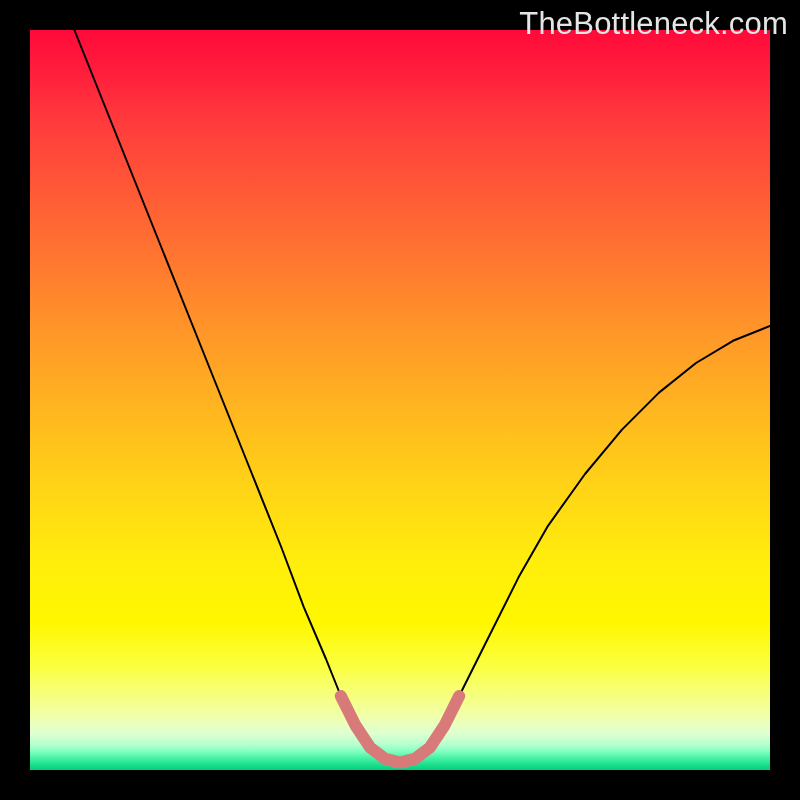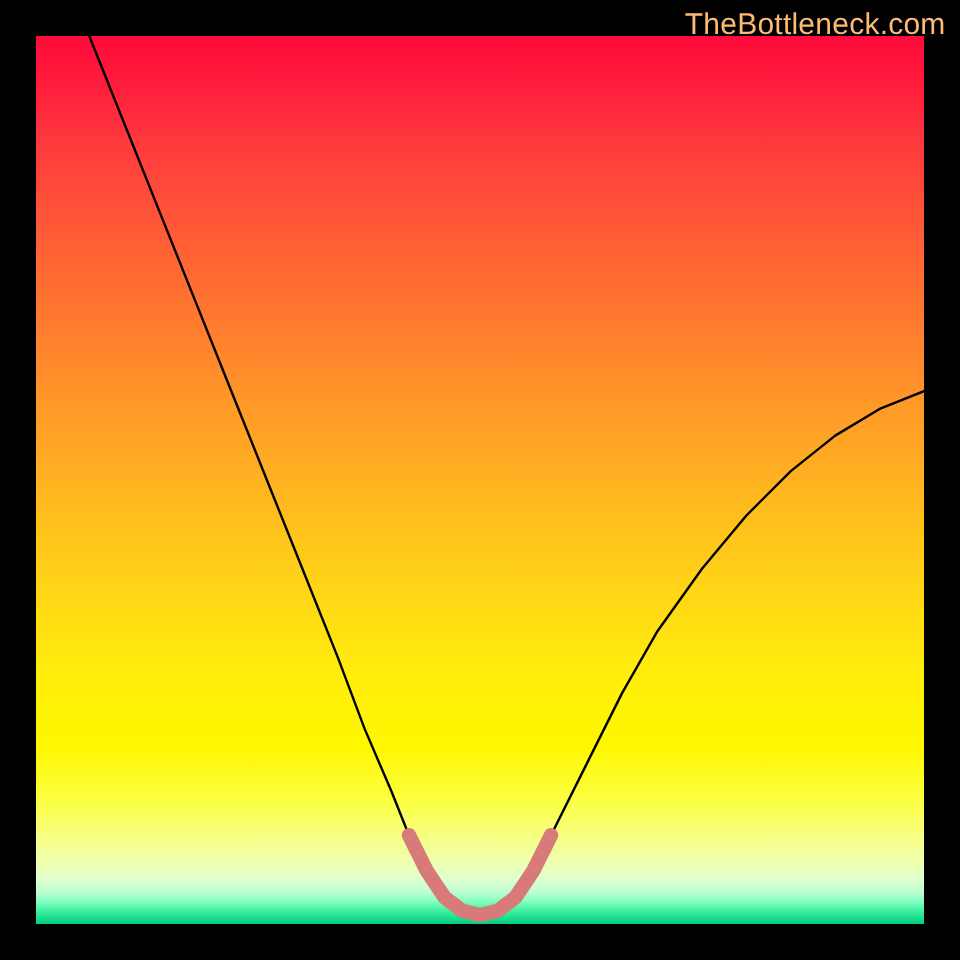--- a/index.html
+++ b/index.html
@@ -52,22 +52,22 @@
     );
   }
   .curve-layer {
     position: absolute;
     inset: 0;
   }
   .watermark {
     position: absolute;
     top: 6px;
     right: 12px;
-    color: #fdba74;
-    font-size: 25px;
+    color: #e5e5e5;
+    font-size: 31px;
     letter-spacing: 0.2px;
     user-select: none;
   }
 </style>
 </head>
 <body>
 
 <div class="frame">
 
   <div class="plot-area">

